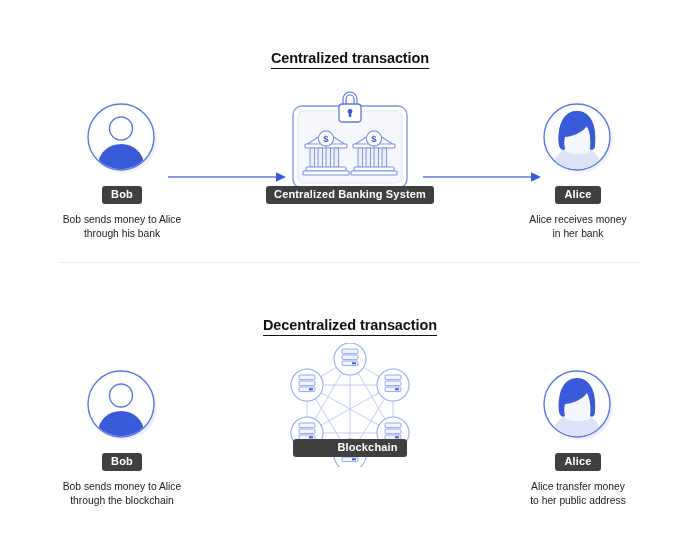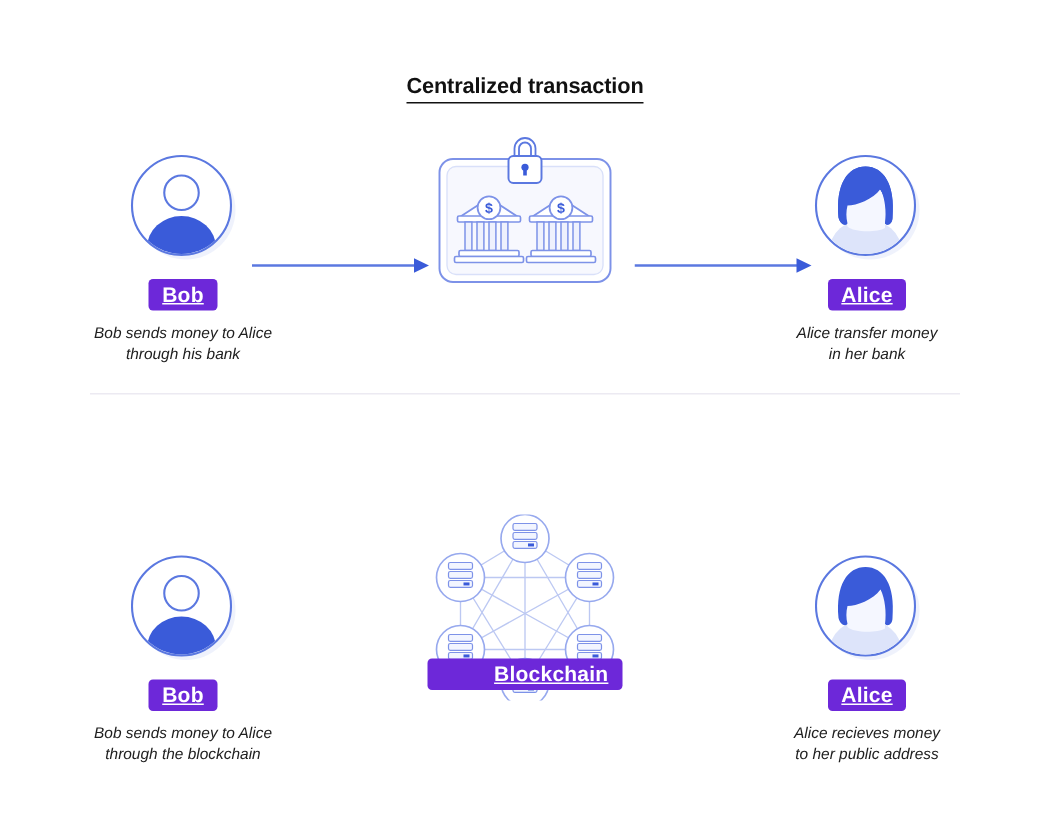--- a/index.html
+++ b/index.html
@@ -57,41 +57,39 @@
 
   .art{
     height:96px;
     display:flex;
     align-items:center;
     justify-content:center;
   }
 
   .badge{
     display:inline-block;
-    background:#6d28d9;
+    background:#404040;
     color:#ffffff;
-    font-size:14px;
+    font-size:11px;
     font-weight:bold;
     letter-spacing:0.15px;
     border-radius:3px;
     padding:3px 9px 3.5px 9px;
     line-height:1;
     white-space:nowrap;
-    text-decoration:underline;
   }
   .badge-wide{padding:3px 8px 3.5px 8px;}
 
   .caption{
     margin-top:9px;
     text-align:center;
     font-size:10.3px;
     line-height:14px;
     color:#202020;
     white-space:pre-line;
-    font-style:italic;
   }
 
   
   .arrow{
     position:absolute;
     width:120px;height:14px;
   }
   #arrow-c-1{left:168px;top:120px;}
   #arrow-c-2{left:423px;top:120px;}
 </style>
@@ -159,58 +157,62 @@
               <rect x="86" y="64" width="4.6" height="19" fill="#eef1fd" stroke="#7d92e8" stroke-width="1"></rect>
               <rect x="94" y="64" width="4.6" height="19" fill="#eef1fd" stroke="#7d92e8" stroke-width="1"></rect>
               <rect x="102" y="64" width="4.6" height="19" fill="#eef1fd" stroke="#7d92e8" stroke-width="1"></rect>
               <rect x="74" y="83" width="40" height="4" rx="1" fill="#ffffff" stroke="#7d92e8" stroke-width="1.1"></rect>
               <rect x="71" y="87" width="46" height="4" rx="1" fill="#ffffff" stroke="#7d92e8" stroke-width="1.1"></rect>
               <circle cx="94" cy="54.5" r="7.6" fill="#ffffff" stroke="#7d92e8" stroke-width="1.2"></circle>
               <text x="94" y="58.2" font-family="'Liberation Sans',sans-serif" font-size="9.5" font-weight="bold" fill="#3a5bd9" text-anchor="middle">$</text>
             </g>
           </svg>
         </div>
+        <div class="badge badge-wide">Centralized Banking System</div>
       </div>
 
       <div class="col col-right">
         <div class="art">
           <svg width="78" height="78" viewBox="0 0 78 78">
             <circle cx="41" cy="41" r="33" fill="#e9edfb" opacity="0.75"></circle>
             <circle cx="38" cy="38" r="33" fill="#ffffff" stroke="#5b78e0" stroke-width="1.4"></circle>
             <clipPath id="aliceClip1">
                 <circle cx="38" cy="38" r="32.3"></circle>
               </clipPath>
             <g clip-path="url(#aliceClip1)">
               <ellipse cx="38" cy="68" rx="24" ry="21" fill="#dde4fa"></ellipse>
               <path d="M20 46 C18 24 26 12 38 12 C50 12 58 24 56 46 C56 50 53 52 51 50 C53 38 50 28 45 25 C42 32 33 37 25 37 C24 41 25 47 26 50 C24 52 21 50 20 46 Z" fill="#3a5bd9"></path>
               <path d="M25 37 C33 37 42 32 45 25 C50 28 53 38 51 50 L51 53 C46 56 30 56 26 52 C25 47 24 41 25 37 Z" fill="#f5f7ff"></path>
               <path d="M20 46 C18 24 26 12 38 12 C50 12 58 24 56 46 C56 50 53 52 51 50 C52 42 51 33 48 27 C43 34 32 38 26 38 C25 42 25 46 26 50 C24 52 21 50 20 46 Z" fill="#3a5bd9"></path>
             </g>
           </svg>
         </div>
         <div class="badge">Alice</div>
-        <div class="caption">Alice transfer money
+        <div class="caption">Alice receives money
 in her bank</div>
       </div>
     </div>
 
     <svg class="arrow" id="arrow-c-1" viewBox="0 0 120 14">
       <line x1="0" y1="7" x2="110" y2="7" stroke="#5b78e0" stroke-width="1.6"></line>
       <path d="M108 2.2 L118 7 L108 11.8 Z" fill="#3a5bd9"></path>
     </svg>
     <svg class="arrow" id="arrow-c-2" viewBox="0 0 120 14">
       <line x1="0" y1="7" x2="110" y2="7" stroke="#5b78e0" stroke-width="1.6"></line>
       <path d="M108 2.2 L118 7 L108 11.8 Z" fill="#3a5bd9"></path>
     </svg>
   </div>
 
   <div class="divider"></div>
 
   <div class="section" id="section-decentralized">
 
+    <h2 class="section-title">
+      <span>Decentralized transaction</span>
+    </h2>
 
     <div class="row" style="top:40px;">
 
       <div class="col col-left">
         <div class="art">
           <svg width="78" height="78" viewBox="0 0 78 78">
             <circle cx="41" cy="41" r="33" fill="#e9edfb" opacity="0.75"></circle>
             <circle cx="38" cy="38" r="33" fill="#ffffff" stroke="#5b78e0" stroke-width="1.4"></circle>
             <clipPath id="bobClip2">
                 <circle cx="38" cy="38" r="32.3"></circle>
@@ -303,20 +305,20 @@
                 <circle cx="38" cy="38" r="32.3"></circle>
               </clipPath>
             <g clip-path="url(#aliceClip2)">
               <ellipse cx="38" cy="68" rx="24" ry="21" fill="#dde4fa"></ellipse>
               <path d="M25 37 C33 37 42 32 45 25 C50 28 53 38 51 50 L51 53 C46 56 30 56 26 52 C25 47 24 41 25 37 Z" fill="#f5f7ff"></path>
               <path d="M20 46 C18 24 26 12 38 12 C50 12 58 24 56 46 C56 50 53 52 51 50 C52 42 51 33 48 27 C43 34 32 38 26 38 C25 42 25 46 26 50 C24 52 21 50 20 46 Z" fill="#3a5bd9"></path>
             </g>
           </svg>
         </div>
         <div class="badge">Alice</div>
-        <div class="caption">Alice recieves money
+        <div class="caption">Alice transfer money
 to her public address</div>
       </div>
     </div>
 
   </div>
 
 </div>
 
 </body></html>

